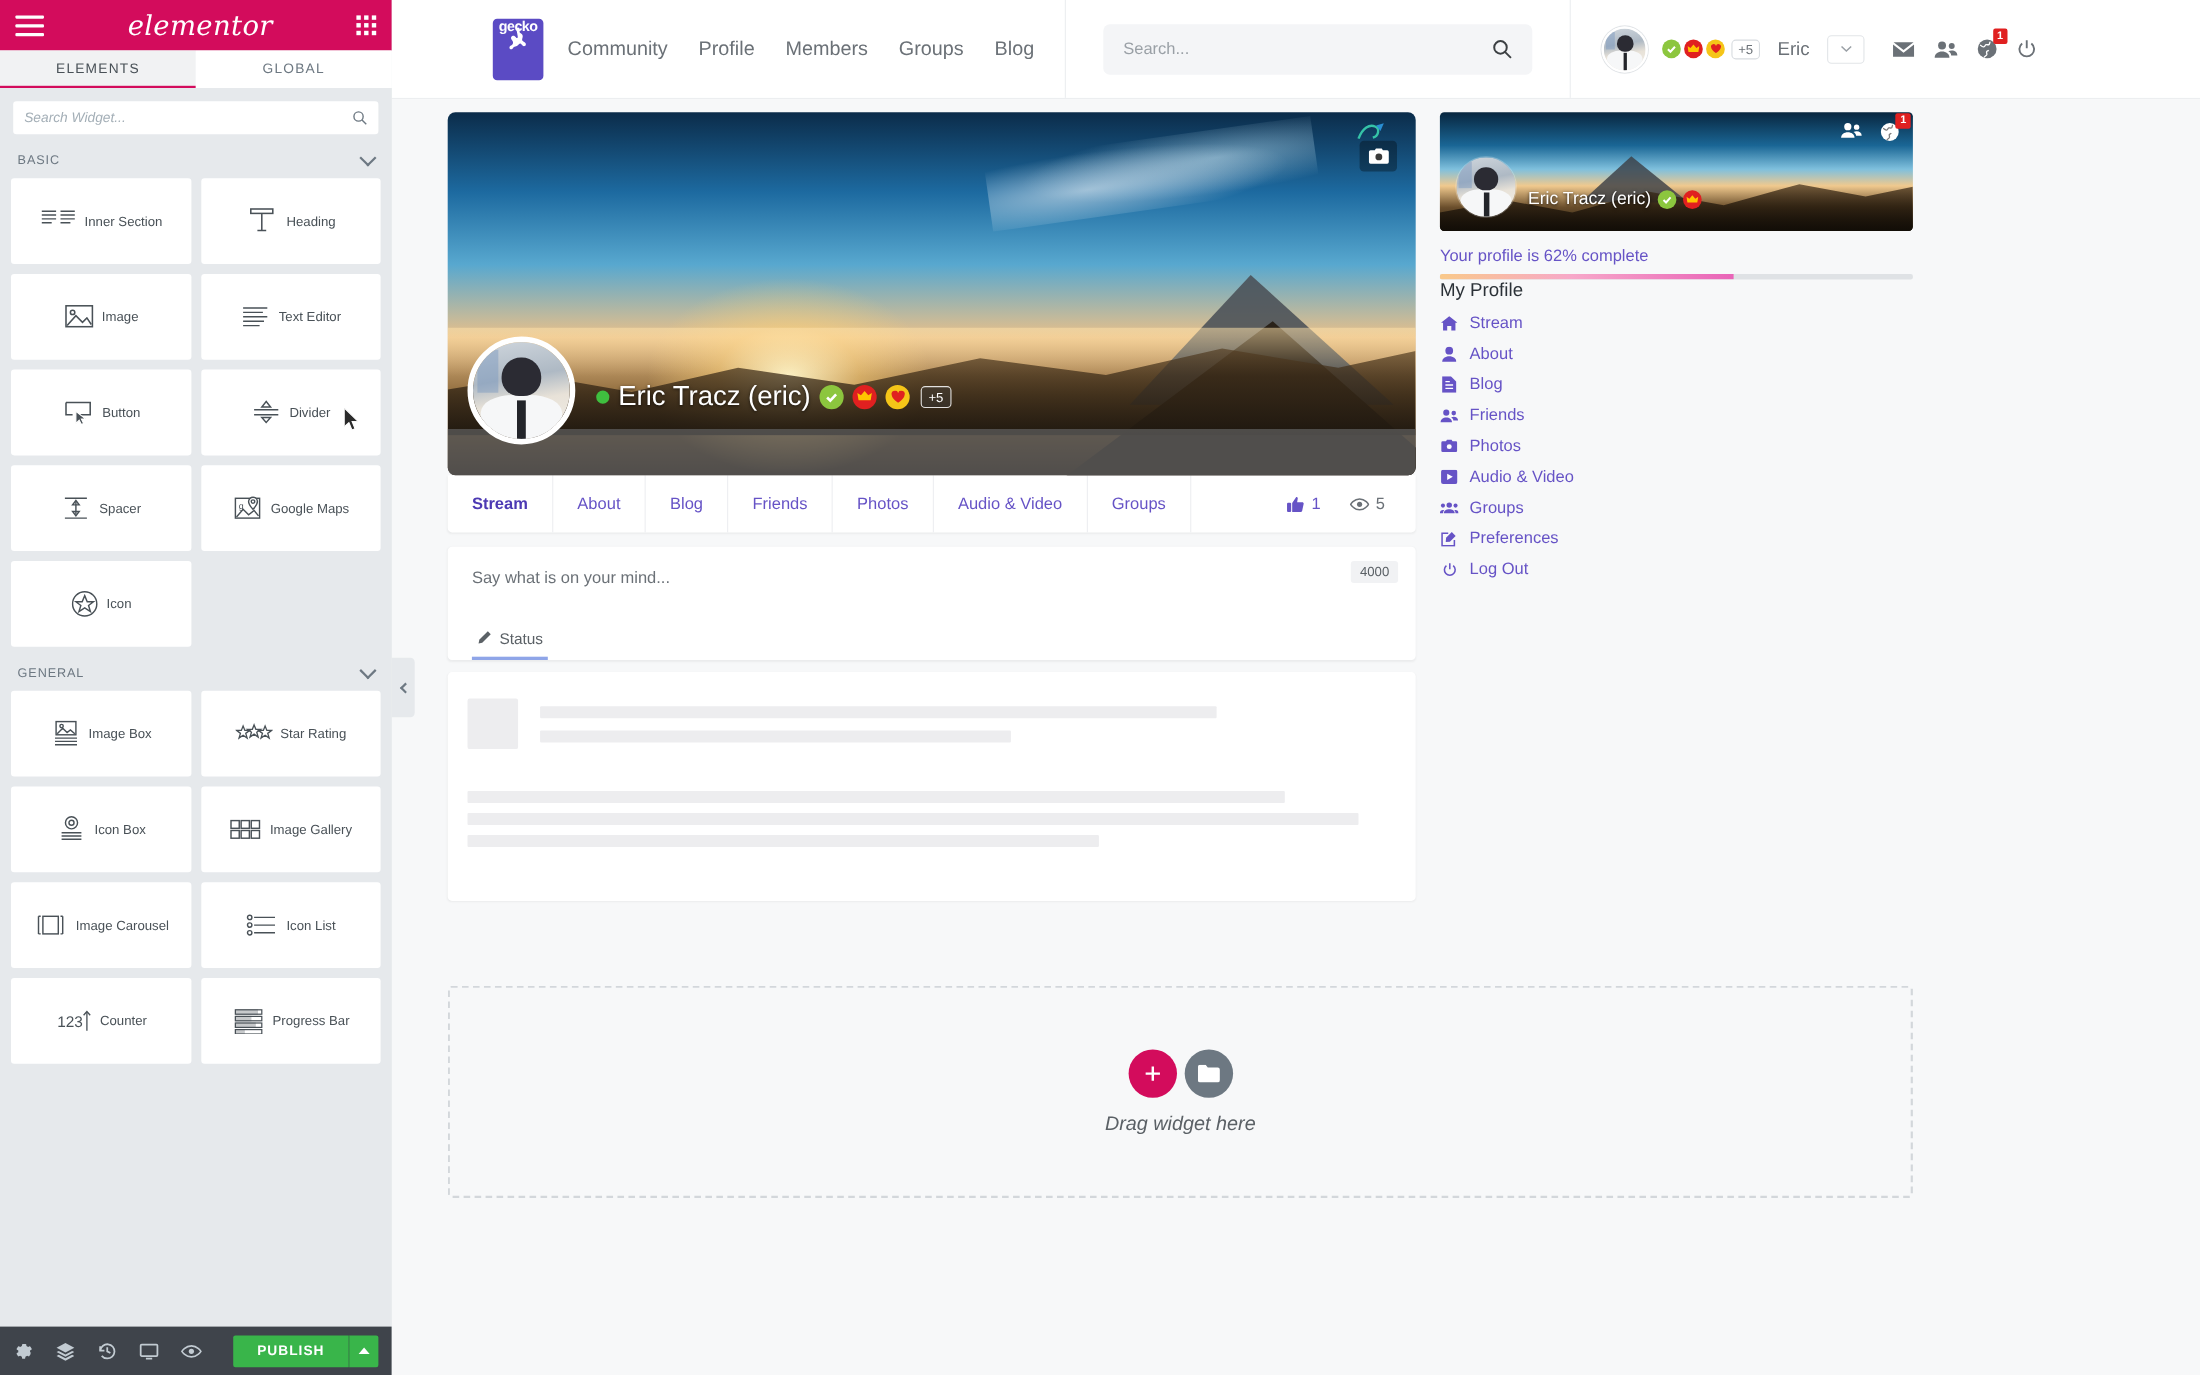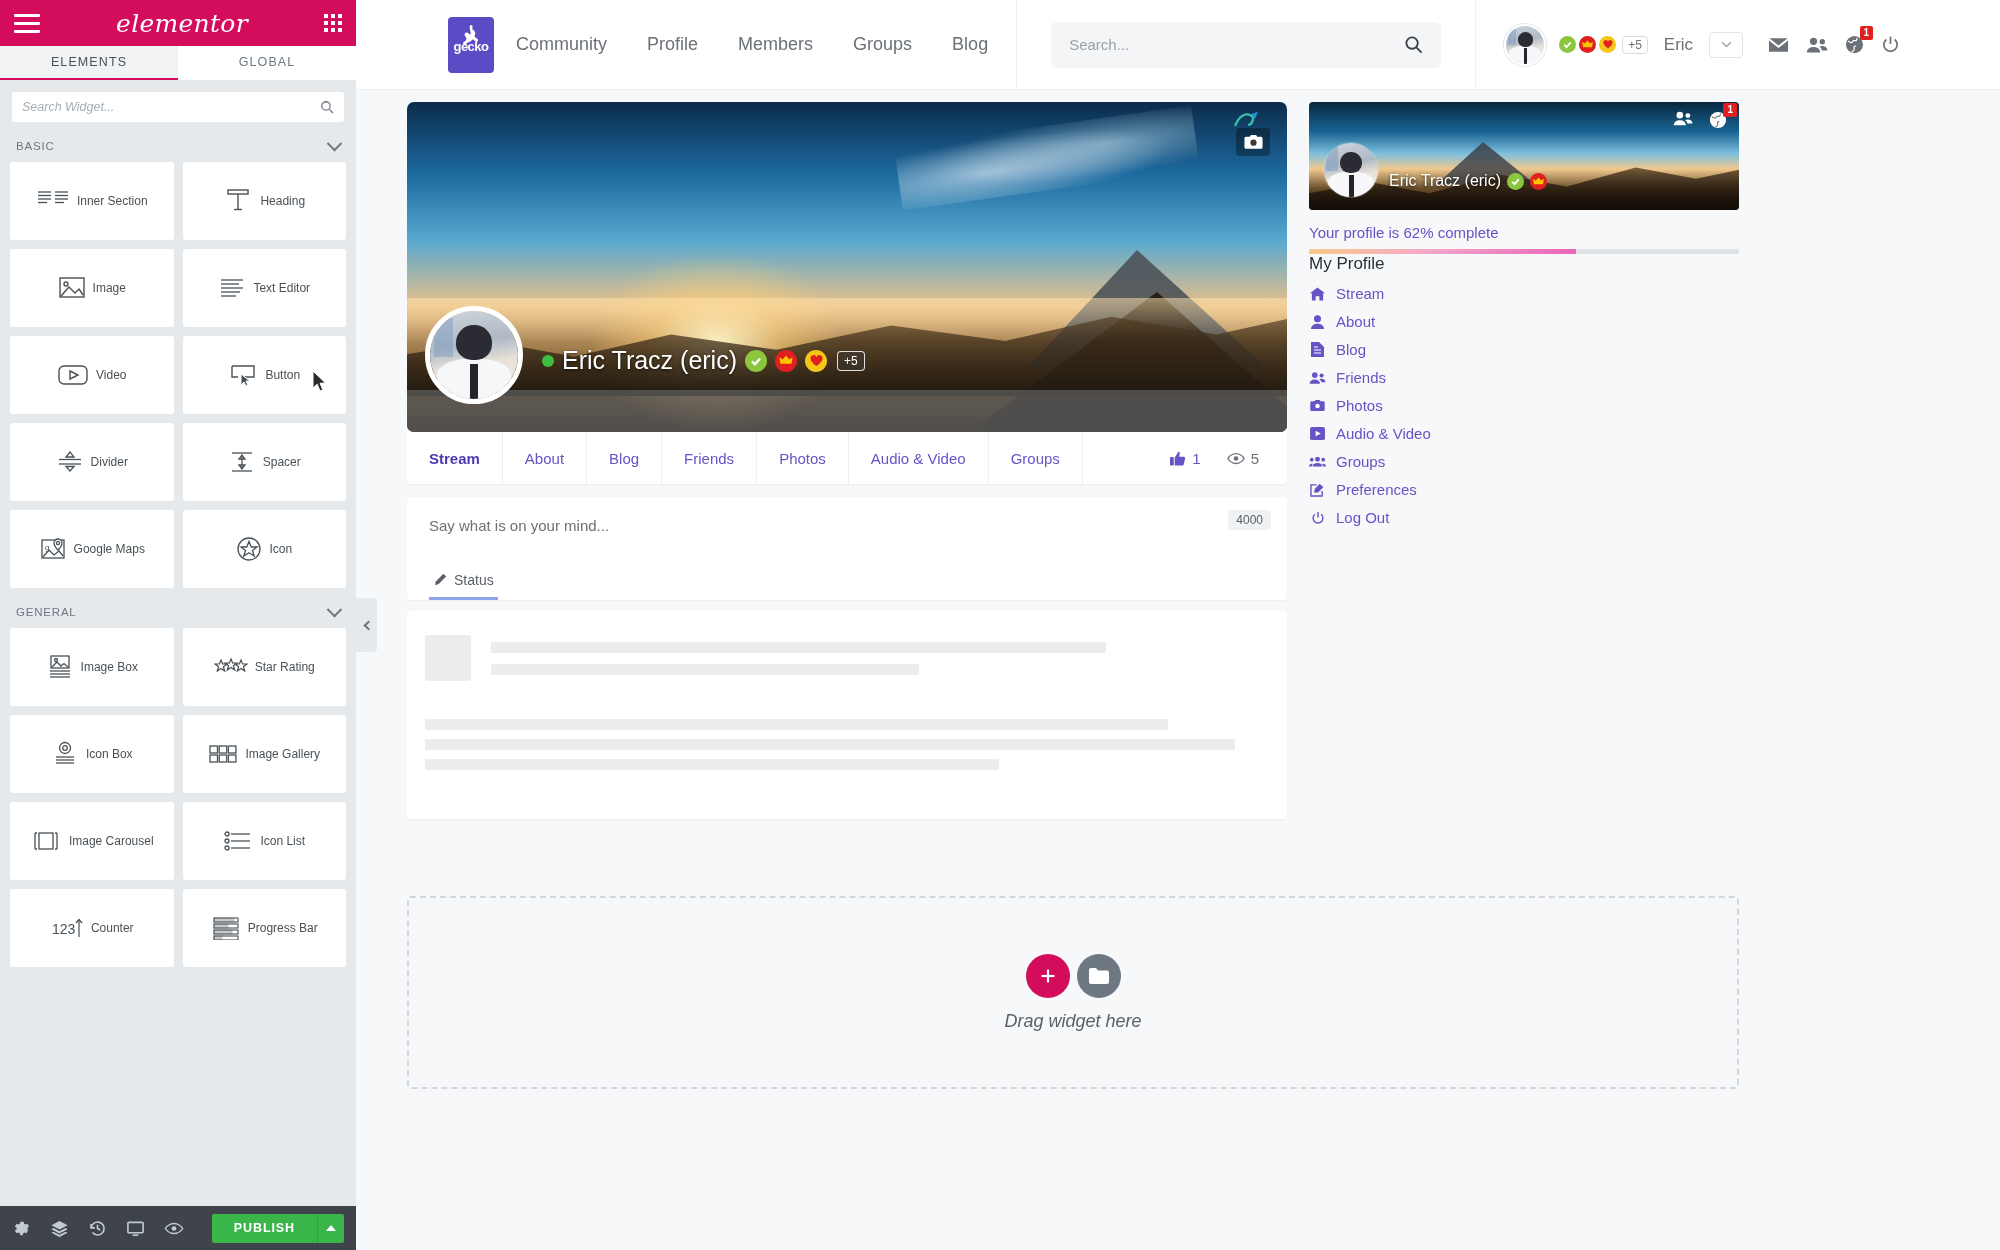--- a/index.html
+++ b/index.html
@@ -101,26 +101,26 @@
   #preview { position: absolute; left: 356px; top: 0; right: 0; bottom: 0; background: #f7f8f9; }
 
   .site-header {
     height: 90px; background: #fff; display: flex; align-items: stretch;
     border-bottom: 1px solid #eceef0;
   }
   .brand-nav { display: flex; align-items: center; padding-left: 92px; gap: 22px;
     border-right: 1px solid #eceef0; padding-right: 28px; }
   .gecko-logo {
     width: 46px; height: 56px; background: #5b4bc4; border-radius: 4px;
-    display: flex; flex-direction: column; align-items: center; justify-content: flex-end;
+    display: flex; flex-direction: column; align-items: center; justify-content: flex-start;
     padding-bottom: 20px; position: relative; overflow: hidden;
   }
   .gecko-logo .gtext { color: #fff; font-size: 13px; letter-spacing: -.5px; line-height: 1; font-weight: bold; }
   .gecko-logo svg { position: absolute; top: 7px; left: 50%; transform: translateX(-50%); }
-  .main-nav { display: flex; align-items: center; gap: 40px; }
+  .main-nav { display: flex; align-items: center; gap: 28px; }
   .main-nav a { color: #6b7177; font-size: 18px; text-decoration: none; cursor: pointer; }
 
   .search-zone { display: flex; align-items: center; padding: 0 34px;
     border-right: 1px solid #eceef0; }
   .search-box {
     width: 390px; height: 46px; background: #f4f5f7; border-radius: 6px;
     display: flex; align-items: center; padding: 0 18px;
   }
   .search-box input {
     flex: 1; border: 0; background: transparent; outline: 0; font-size: 15px; color: #6b7177;
@@ -410,27 +410,20 @@
         <svg class="wi" width="28" height="22" viewBox="0 0 28 22" stroke="currentColor" stroke-width="1.3" fill="none">
           <line x1="3" y1="3" x2="25" y2="3"></line>
             <line x1="3" y1="7" x2="21" y2="7"></line>
             <line x1="3" y1="11" x2="25" y2="11"></line>
             <line x1="3" y1="15" x2="22" y2="15"></line>
             <line x1="3" y1="19" x2="18" y2="19"></line>
         </svg>
         <span class="wl">Text Editor</span>
       </div>
 
-      <div class="widget-card">
-        <svg class="wi" width="32" height="22" viewBox="0 0 32 22" stroke="currentColor" stroke-width="1.4" fill="none">
-          <rect x="2" y="2" width="28" height="18" rx="5"></rect>
-            <polygon points="13,7 21,11 13,15"></polygon>
-        </svg>
-        <span class="wl">Video</span>
-      </div>
 
       <div class="widget-card">
         <svg class="wi" width="30" height="24" viewBox="0 0 30 24" stroke="currentColor" stroke-width="1.4" fill="none">
           <path d="M4 3 h22 v11 h-9"></path>
             <path d="M4 3 v11 h6"></path>
           <polygon points="13,11 13,22 16,19 18,23 20,22 18,18 22,18" fill="currentColor" stroke="#fff" stroke-width="1"></polygon>
         </svg>
         <span class="wl">Button</span>
       </div>
 

